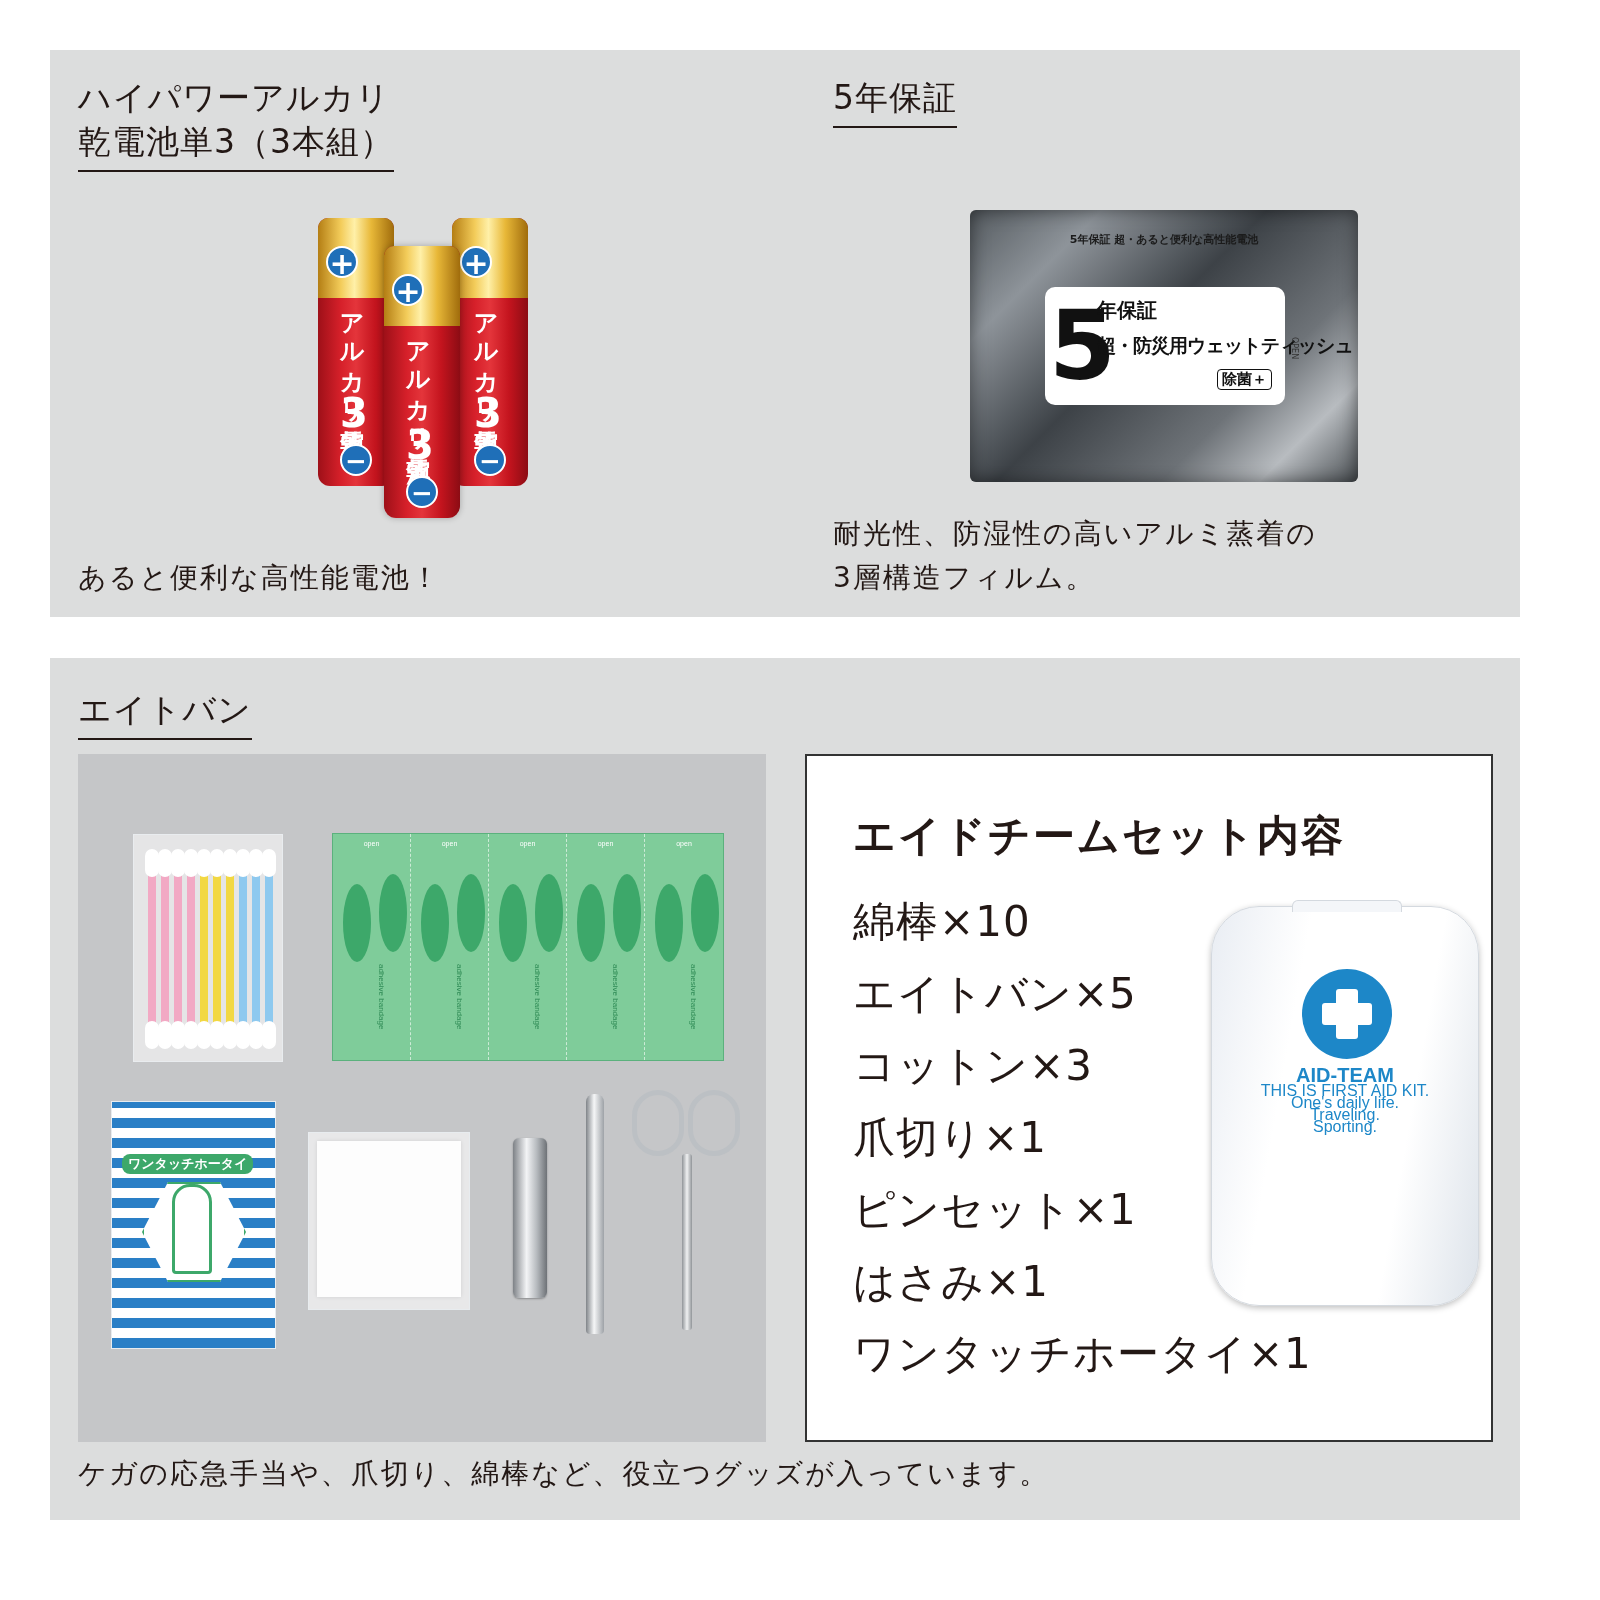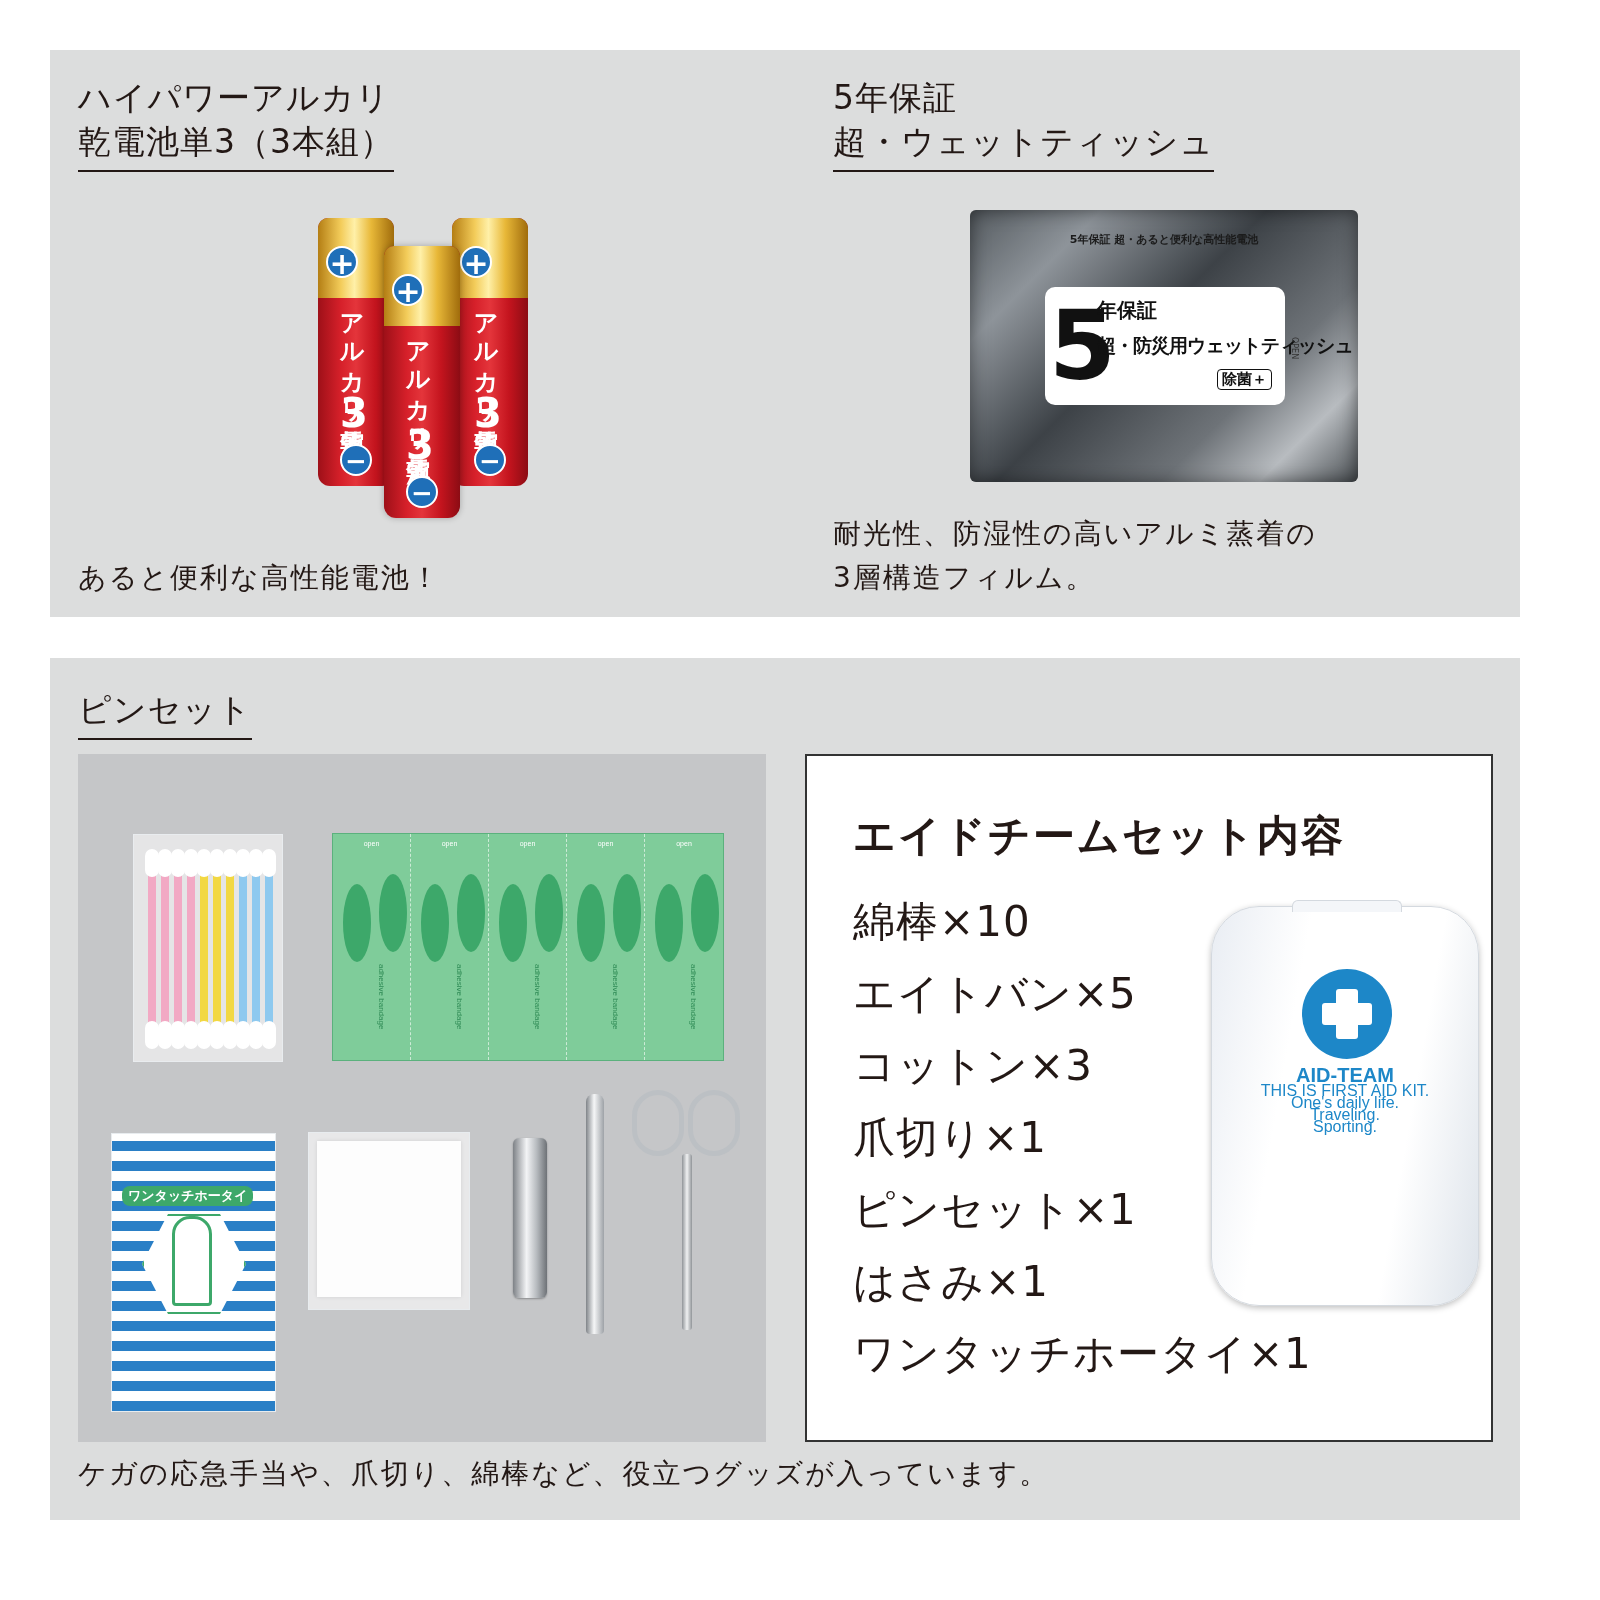--- a/index.html
+++ b/index.html
@@ -65,22 +65,22 @@
   .swab { position: absolute; top: 16px; width: 8px; height: 196px; border-radius: 4px; }
   .swab::before, .swab::after { content: ""; position: absolute; left: -3px; width: 14px; height: 28px; border-radius: 7px; background: #fff; }
   .swab::before { top: -2px; } .swab::after { bottom: -2px; }
   .bandage-strip { position: absolute; left: 254px; top: 79px; width: 392px; height: 228px; background: #7fcc9a; border: 1px solid #5bb17d; }
   .bandage-strip .seg { position: absolute; top: 0; bottom: 0; width: 78px; border-right: 1px dashed rgba(255,255,255,.6); }
   .bandage-strip .oval { position: absolute; left: 10px; top: 50px; width: 28px; height: 78px; border-radius: 50%; background: #3da86a; }
   .bandage-strip .oval2 { position: absolute; left: 46px; top: 40px; width: 28px; height: 78px; border-radius: 50%; background: #3da86a; }
   .bandage-strip .label { position: absolute; left: 0; right: 0; top: 6px; text-align: center; font-size: 7px; color: #fff; font-family: "Liberation Sans", sans-serif; }
   .bandage-strip .vt { position: absolute; left: 44px; top: 130px; writing-mode: vertical-rl; font-size: 8px; color: #2e8a55; font-family: "Liberation Sans", sans-serif; }
 
-  .hotai { position: absolute; left: 33px; top: 347px; width: 165px; height: 279px; border: 1px solid #e8ecef;
-           background: repeating-linear-gradient(0deg, #2a7fc6 0 10px, #ffffff 10px 20px); margin-top: 32px; }
+  .hotai { position: absolute; left: 33px; top: 347px; width: 165px; height: 248px; border: 1px solid #e8ecef;
+           background: repeating-linear-gradient(0deg, #2a7fc6 0 10px, #ffffff 10px 20px); }
   .hotai .tag { position: absolute; left: 10px; top: 52px; padding: 1px 6px; background: #3da86a; color: #fff; font-size: 13px; border-radius: 8px; font-weight: bold; }
   .hotai .hex { position: absolute; left: 30px; top: 80px; width: 104px; height: 100px; background: #fff; clip-path: polygon(25% 0,75% 0,100% 50%,75% 100%,25% 100%,0 50%); border: 2px solid #3da86a; }
   .hotai .hand { position: absolute; left: 60px; top: 82px; width: 40px; height: 90px; border: 3px solid #3da86a; border-radius: 18px 18px 4px 4px; background: #fff; }
 
   .cotton { position: absolute; left: 230px; top: 378px; width: 162px; height: 178px; background: rgba(255,255,255,.6); border: 1px solid #e8ecef; }
   .cotton .pad { position: absolute; left: 8px; top: 8px; right: 8px; bottom: 12px; background: #fdfdfd; box-shadow: 0 0 4px rgba(0,0,0,.1); }
 
   .clipper { position: absolute; left: 435px; top: 384px; width: 34px; height: 160px; border-radius: 6px;
              background: linear-gradient(90deg, #7e8287, #f3f4f6 40%, #b6babe 70%, #6e7277); box-shadow: 0 1px 2px rgba(0,0,0,.3); }
   .tweezers { position: absolute; left: 508px; top: 340px; width: 18px; height: 240px; border-radius: 8px 8px 4px 4px;
@@ -123,21 +123,20 @@
       <div class="minus">−</div>
     </div>
   </div>
 
   <div class="caption" style="left:28px; top:506px;">あると便利な高性能電池！</div>
 </section>
 
 <section id="p-wet" class="panel">
   <div class="title" style="left:28px; top:26px;">
     <div>5年保証</div>
-    <div>超・ウェットティッシュ</div>
     <div class="rule"></div>
   </div>
 
   <div id="wet-pack">
     <div class="small-print">5年保証 超・あると便利な高性能電池</div>
     <div id="wet-label">
       <div class="big5">5</div>
       <div class="l1">年保証</div>
       <div class="l2">超・防災用ウェットティッシュ</div>
       <div class="badge">除菌＋</div>
@@ -146,21 +145,21 @@
   </div>
 
   <div class="caption" style="left:28px; top:462px;">
     <div>耐光性、防湿性の高いアルミ蒸着の</div>
     <div>3層構造フィルム。</div>
   </div>
 </section>
 
 <section id="p-aid" class="panel">
   <div class="title aid-title">
-    <div>ピンセット</div>
+    <div>エイトバン</div>
     <div class="rule"></div>
   </div>
 
   <div id="aid-photo">
     <div class="swab-pack">
       <div class="swab" style="left:14px;  background:#f2a9c4;"></div>
       <div class="swab" style="left:27px;  background:#f2a9c4;"></div>
       <div class="swab" style="left:40px;  background:#f2a9c4;"></div>
       <div class="swab" style="left:53px;  background:#f2a9c4;"></div>
       <div class="swab" style="left:66px;  background:#f2d843;"></div>

